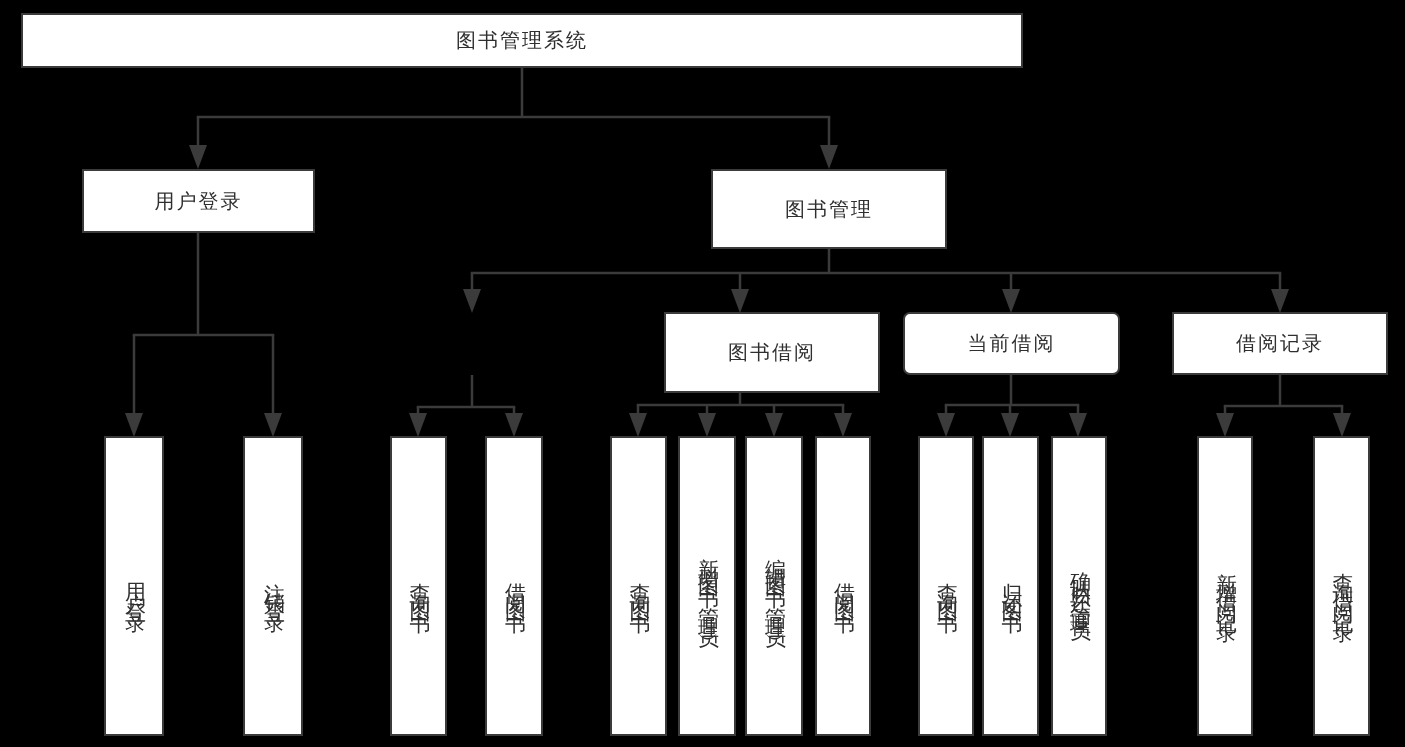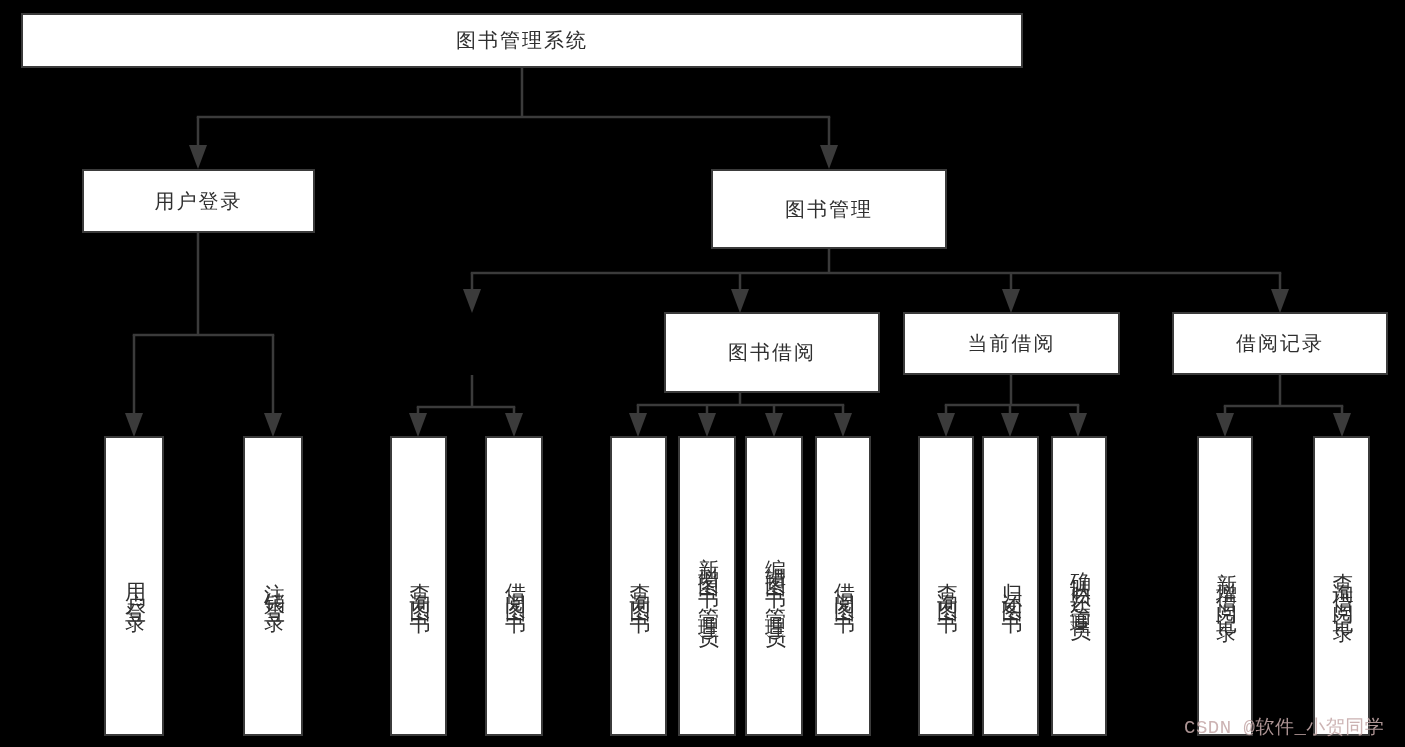--- a/index.html
+++ b/index.html
@@ -112,36 +112,35 @@
       <polygon points="1333,413 1351,413 1342,437"></polygon>
     </g>
   </svg>
 
   <div class="node h" style="left:21px;top:13px;width:1002px;height:55px;">图书管理系统</div>
 
   <div class="node h" style="left:82px;top:169px;width:233px;height:64px;">用户登录</div>
   <div class="node h" style="left:711px;top:169px;width:236px;height:80px;">图书管理</div>
 
   <div class="node h" style="left:632px;top:312px;width:216px;height:81px;margin-left:32px;">图书借阅</div>
-  <div class="node h" style="left:903px;top:312px;width:217px;height:63px;">当前借阅</div>
+  <div class="node h" style="left:903px;top:312px;width:217px;height:63px;border-radius:7px;">当前借阅</div>
   <div class="node h" style="left:1172px;top:312px;width:216px;height:63px;">借阅记录</div>
 
   <div class="node v" style="left:104px;top:436px;width:60px;height:300px;">用户登录</div>
   <div class="node v" style="left:243px;top:436px;width:60px;height:300px;">注销登录</div>
 
   <div class="node v" style="left:390px;top:436px;width:57px;height:300px;">查询图书</div>
   <div class="node v" style="left:485px;top:436px;width:58px;height:300px;">借阅图书</div>
 
   <div class="node v" style="left:610px;top:436px;width:57px;height:300px;">查询图书</div>
   <div class="node v" style="left:678px;top:436px;width:58px;height:300px;">新增图书（管理员）</div>
   <div class="node v" style="left:745px;top:436px;width:58px;height:300px;">编辑图书（管理员）</div>
   <div class="node v" style="left:815px;top:436px;width:56px;height:300px;">借阅图书</div>
 
   <div class="node v" style="left:918px;top:436px;width:56px;height:300px;">查询图书</div>
   <div class="node v" style="left:982px;top:436px;width:57px;height:300px;">归还图书</div>
   <div class="node v" style="left:1051px;top:436px;width:56px;height:300px;letter-spacing:7px;">确认归还（管理员）</div>
 
   <div class="node v" style="left:1197px;top:436px;width:56px;height:300px;">新增借阅记录</div>
   <div class="node v" style="left:1313px;top:436px;width:57px;height:300px;">查询借阅记录</div>
 
-  <div class="watermark">CSDN @软件_小贺同学</div>
 
 </div>
 
 </body></html>

